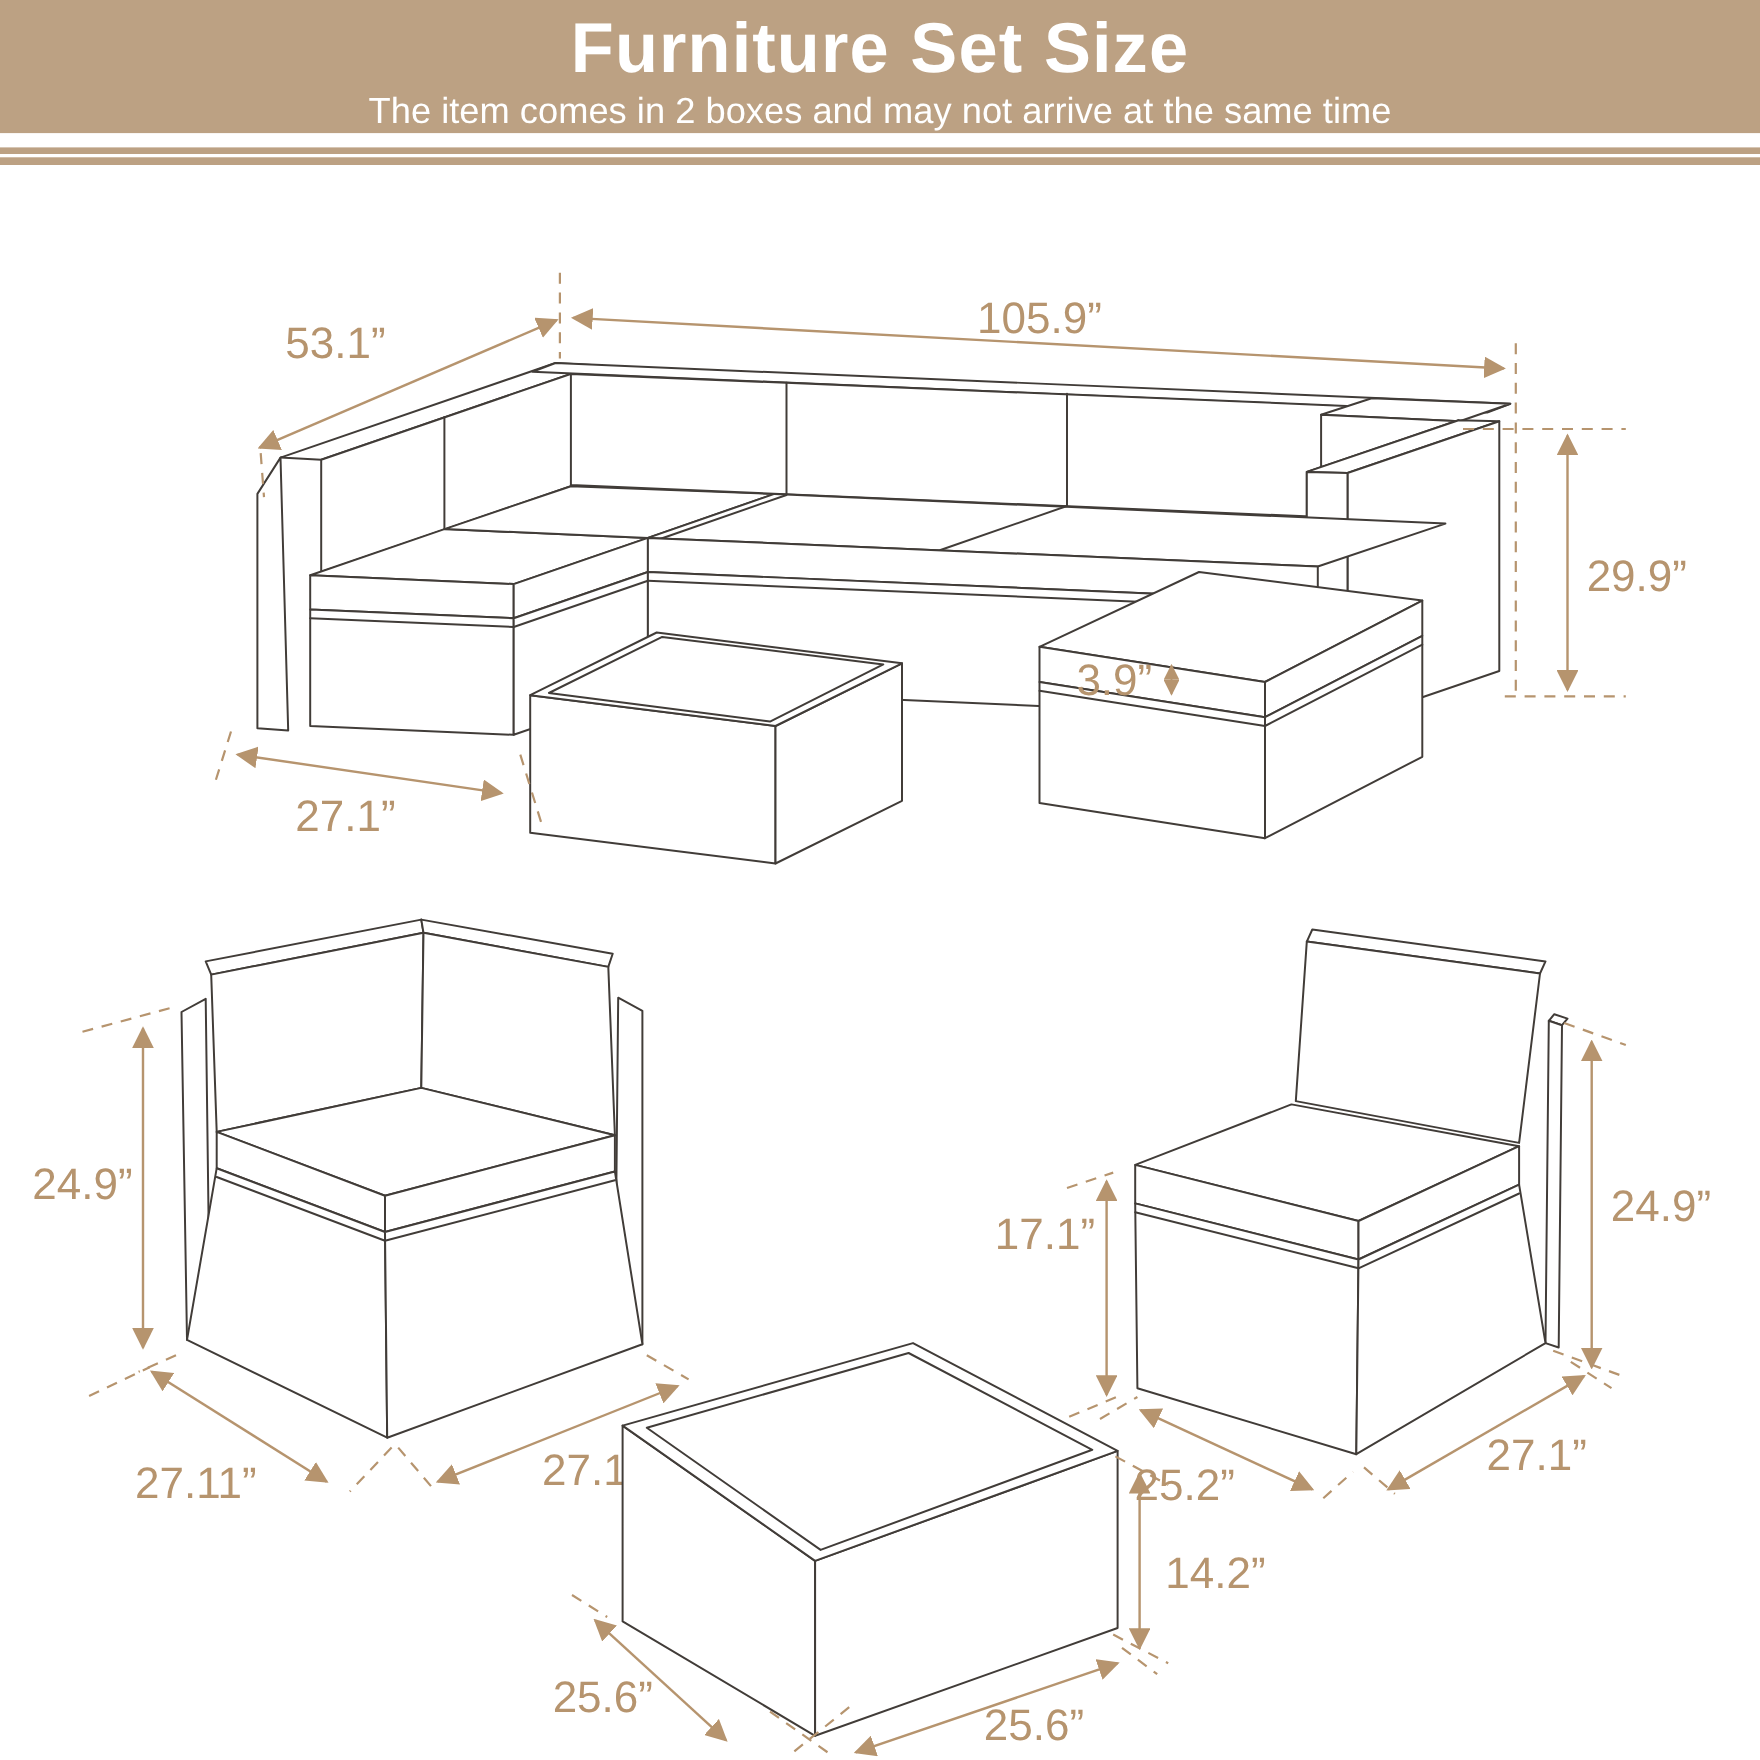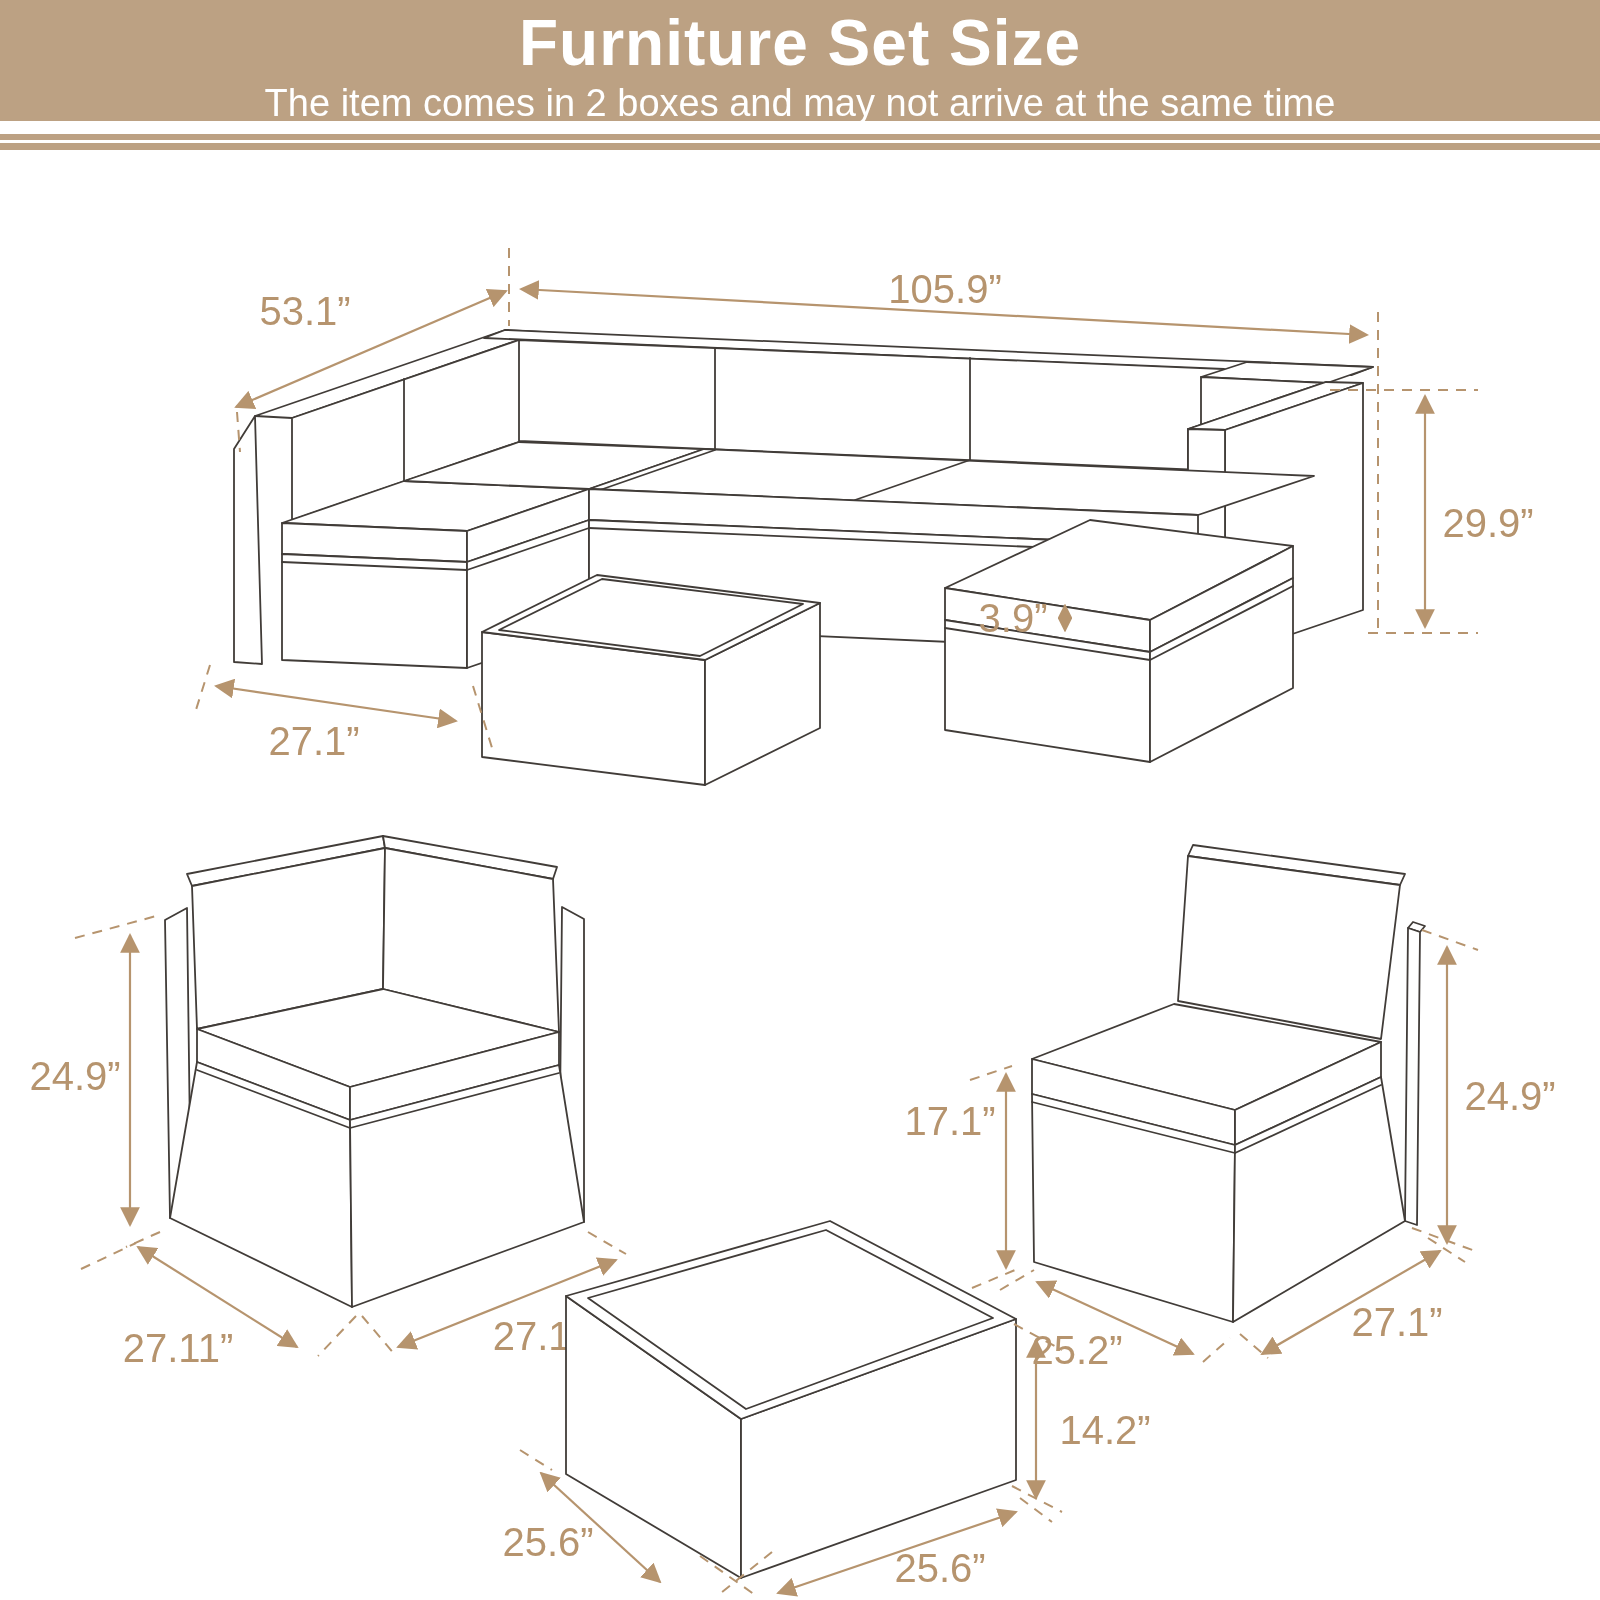--- a/index.html
+++ b/index.html
@@ -1,21 +1,21 @@
 <!DOCTYPE html>
 <html><head>
 <meta charset="utf-8">
 <style>
   html,body{margin:0;padding:0;background:#ffffff;}
   .page{position:relative;width:1600px;height:1600px;background:#fff;overflow:hidden;
         font-family:"Liberation Sans",sans-serif;}
   .hdr{position:absolute;left:0;top:0;width:1600px;height:121px;background:#bca183;
        color:#fff;text-align:center;}
   .hdr h1{margin:6px 0 0 0;font-size:64px;font-weight:700;letter-spacing:1px;}
-  .hdr p{margin:2px 0 0 0;font-size:38px;font-weight:400;}
+  .hdr p{margin:2px 0 0 0;font-size:33px;font-weight:400;}
   .stripe{position:absolute;left:0;width:1600px;background:#bca183;}
   .s1{top:134px;height:6px;}
   .s2{top:143px;height:7px;}
   svg{position:absolute;left:0;top:0;}
   .ln{fill:none;stroke:#413c38;stroke-width:1.8;stroke-linejoin:round;stroke-linecap:round;}
   .fc{fill:#ffffff;stroke:#413c38;stroke-width:1.8;stroke-linejoin:round;}
   .dim{stroke:#b6946e;stroke-width:2.2;fill:none;}
   .dsh{stroke:#b6946e;stroke-width:2;fill:none;stroke-dasharray:10 8;}
   .sm{stroke-width:1.6;}
   text.dl{font-family:"Liberation Sans",sans-serif;font-size:40px;fill:#b6946e;text-anchor:middle;}

